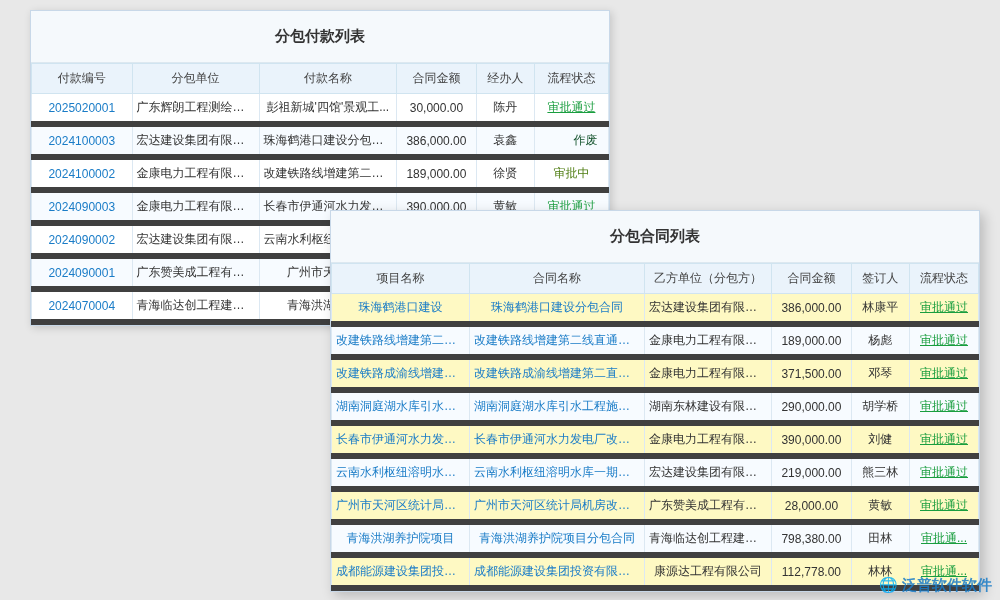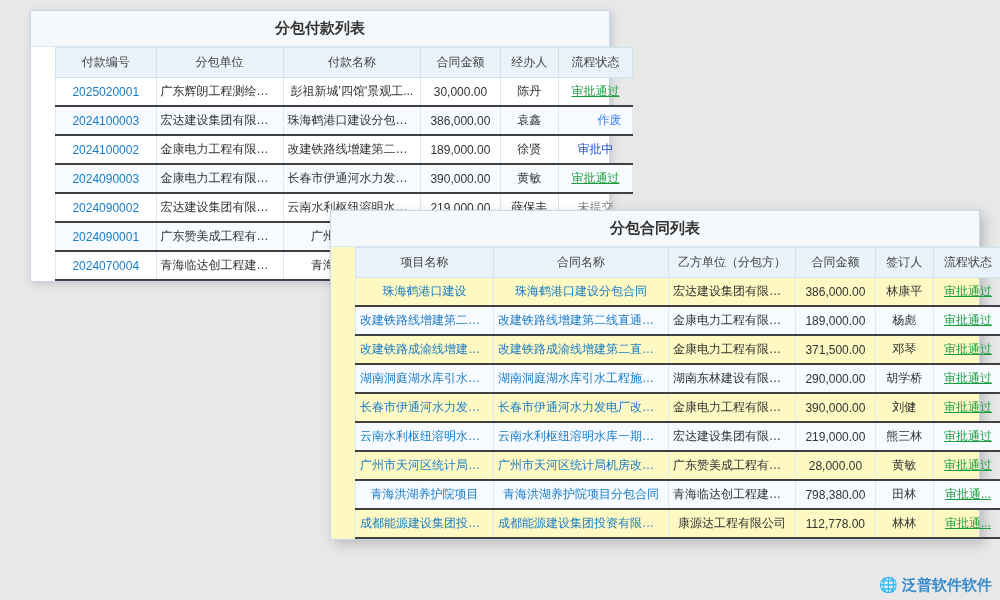--- a/index.html
+++ b/index.html
@@ -30,46 +30,45 @@
       top: 210px;
       left: 330px;
       width: 650px;
       background: #fef9c3;
       border: 1px solid #c8d8e8;
       box-shadow: 4px 4px 12px rgba(0,0,0,0.2);
     }
 
     .panel-title {
       text-align: center;
-      padding: 8px 0;
+      padding: 16px 0;
       font-size: 15px;
       font-weight: bold;
       color: #333;
       border-bottom: 1px solid #dde8f0;
       background: #f5f9fc;
     }
 
     table {
       width: 100%;
       border-collapse: collapse;
-      margin-left: 24px;
     }
 
     thead th {
       background: #eaf3fb;
       color: #444;
       padding: 6px 4px;
       text-align: center;
       border: 1px solid #d0e4f0;
       font-weight: normal;
       white-space: nowrap;
     }
 
     tbody tr {
-      border-bottom: 2px solid #404040;
+      border-bottom: 6px solid #404040;
     }
 
     tbody tr:nth-child(even) {
       background: #f7fbff;
     }
 
     tbody td {
       padding: 5px 4px;
       border: 1px solid #dce8f2;
       text-align: center;
@@ -80,24 +79,24 @@
       max-width: 120px;
     }
 
     .link-text {
       color: #1a7cc7;
       cursor: pointer;
       text-decoration: none;
     }
 
     .status-approved { color: #1a9e3f; text-decoration: underline; }
-    .status-abandoned { color: #3b82f6; padding-left: 32px; }
+    .status-abandoned { color: #14532d; padding-left: 32px; }
     .status-not-approved { color: #d0271d; }
     .status-not-submitted { color: #888; }
-    .status-in-progress { color: #1d4ed8; }
+    .status-in-progress { color: #4d7c0f; }
 
     
     .watermark {
       position: absolute;
       bottom: 5px;
       right: 8px;
       color: #1a7cc7;
       font-size: 15px;
       font-weight: bold;
       opacity: 0.85;

